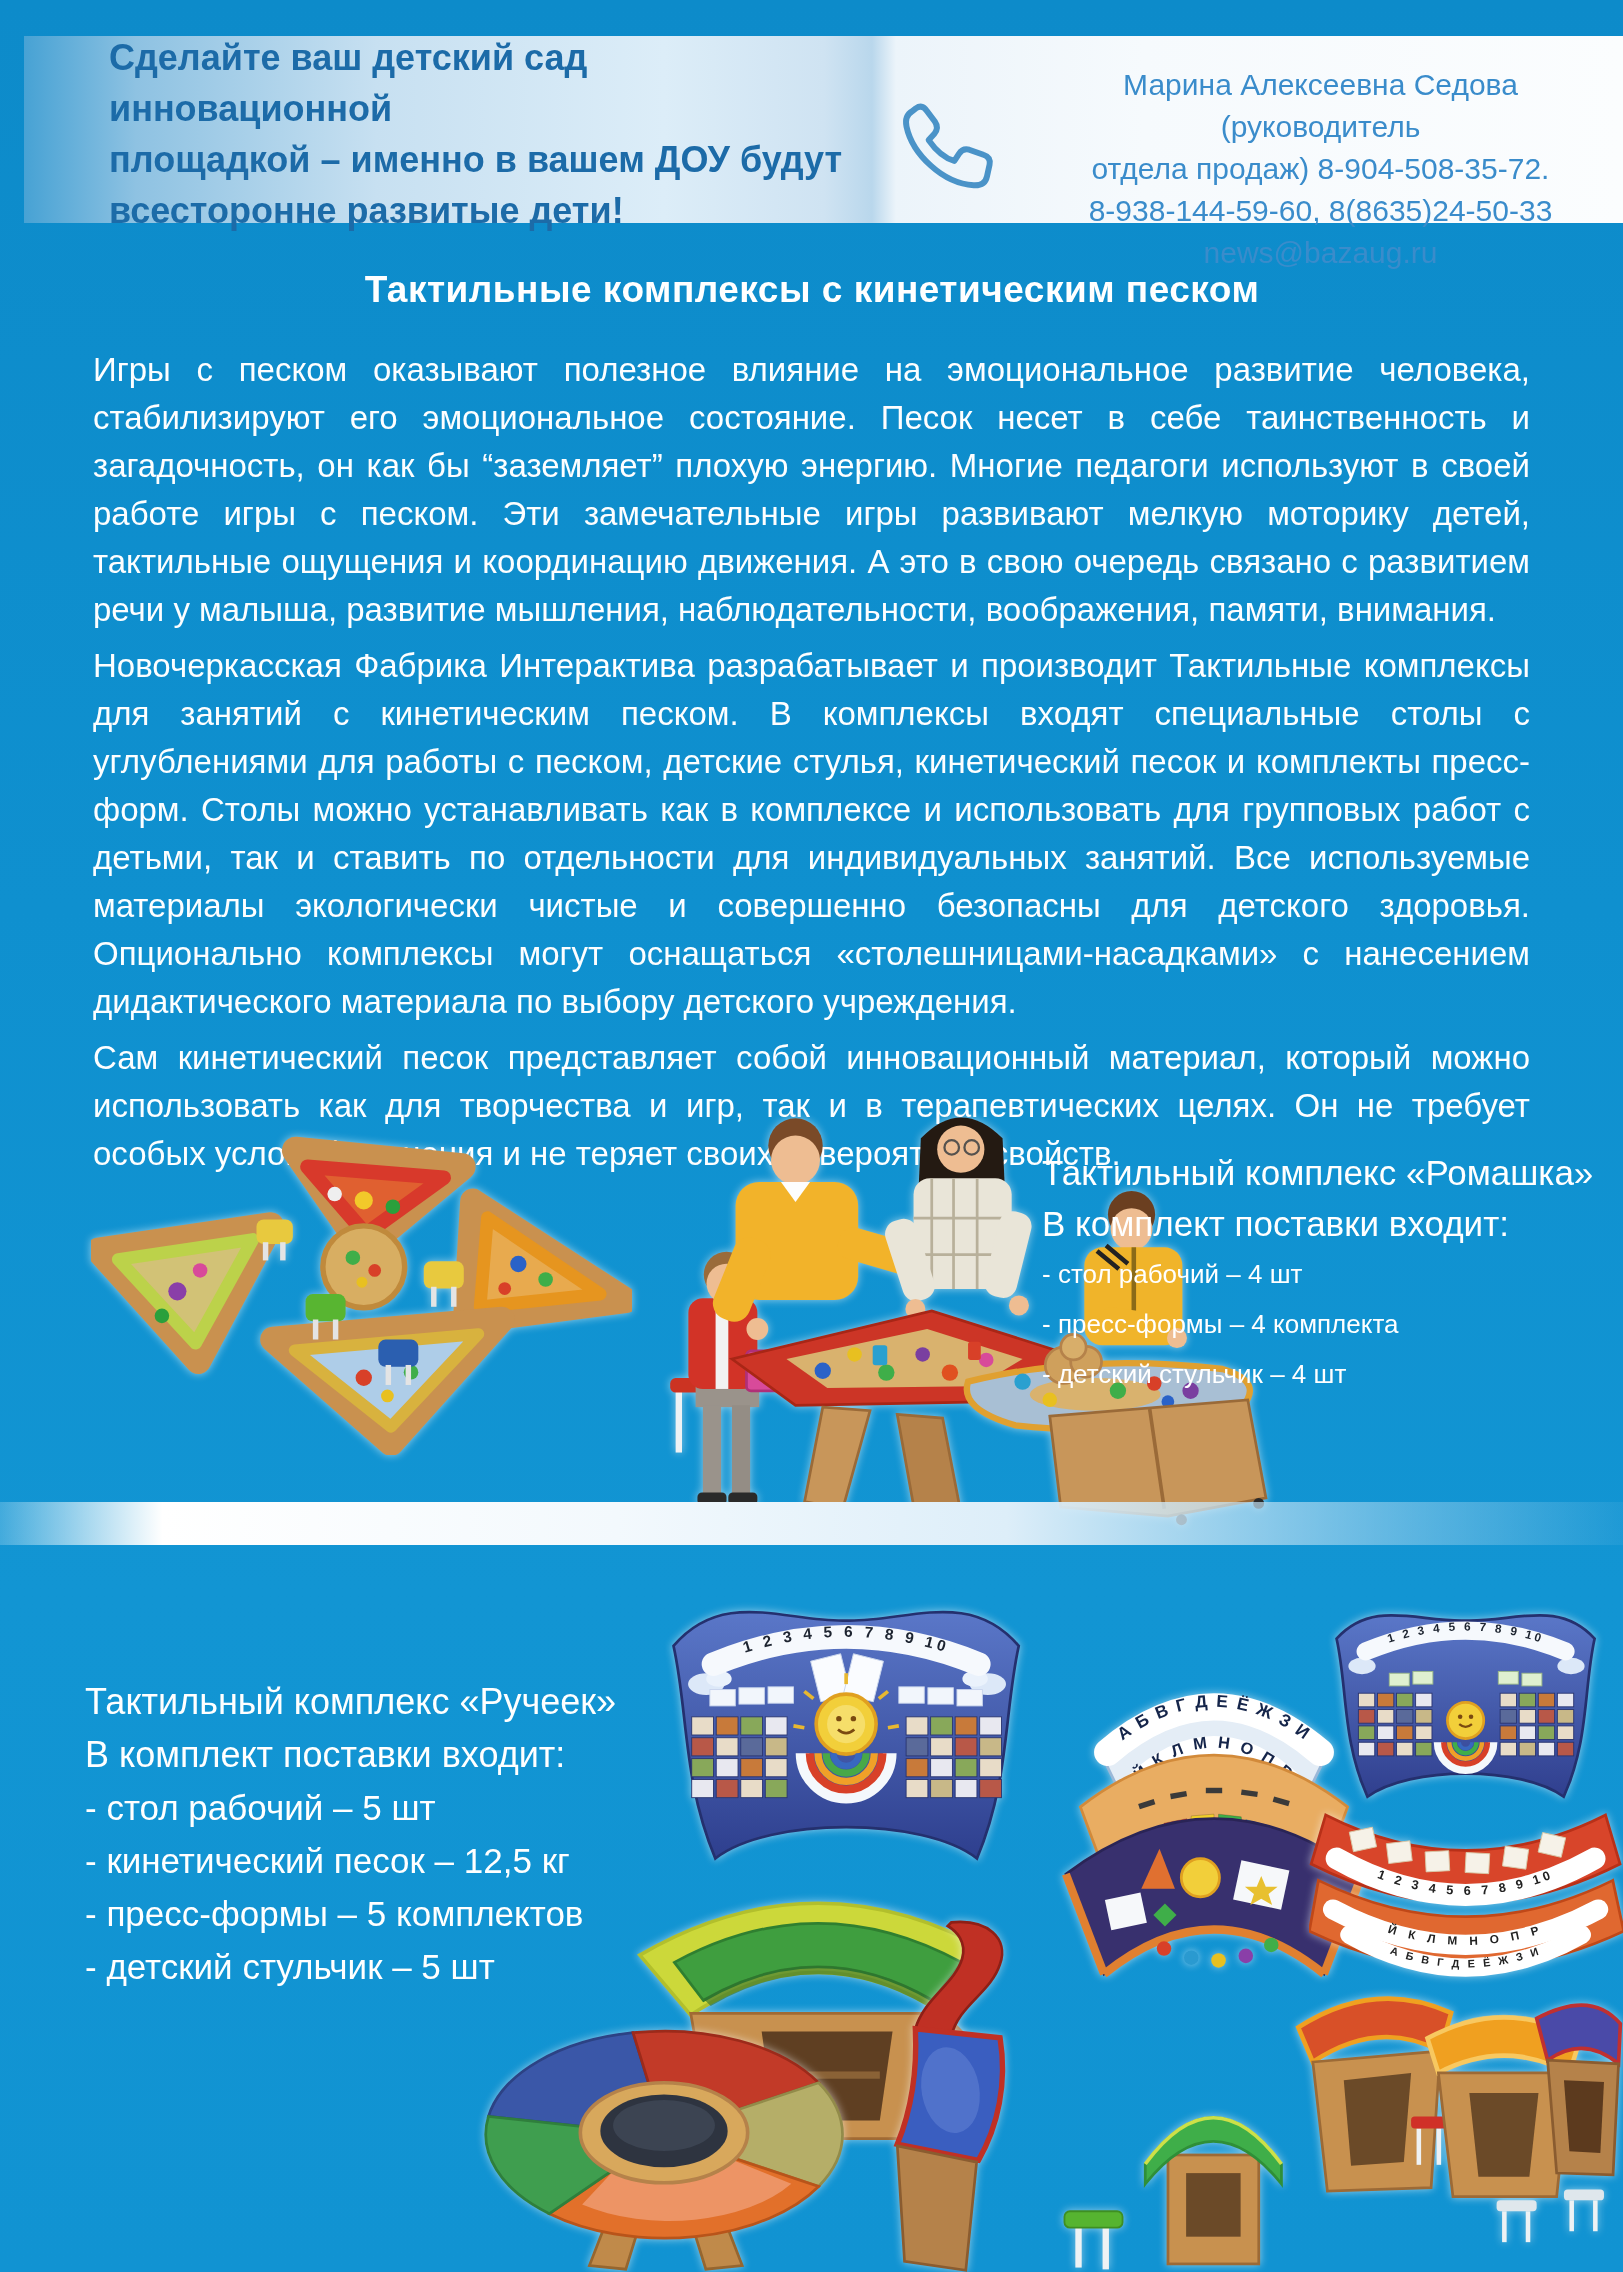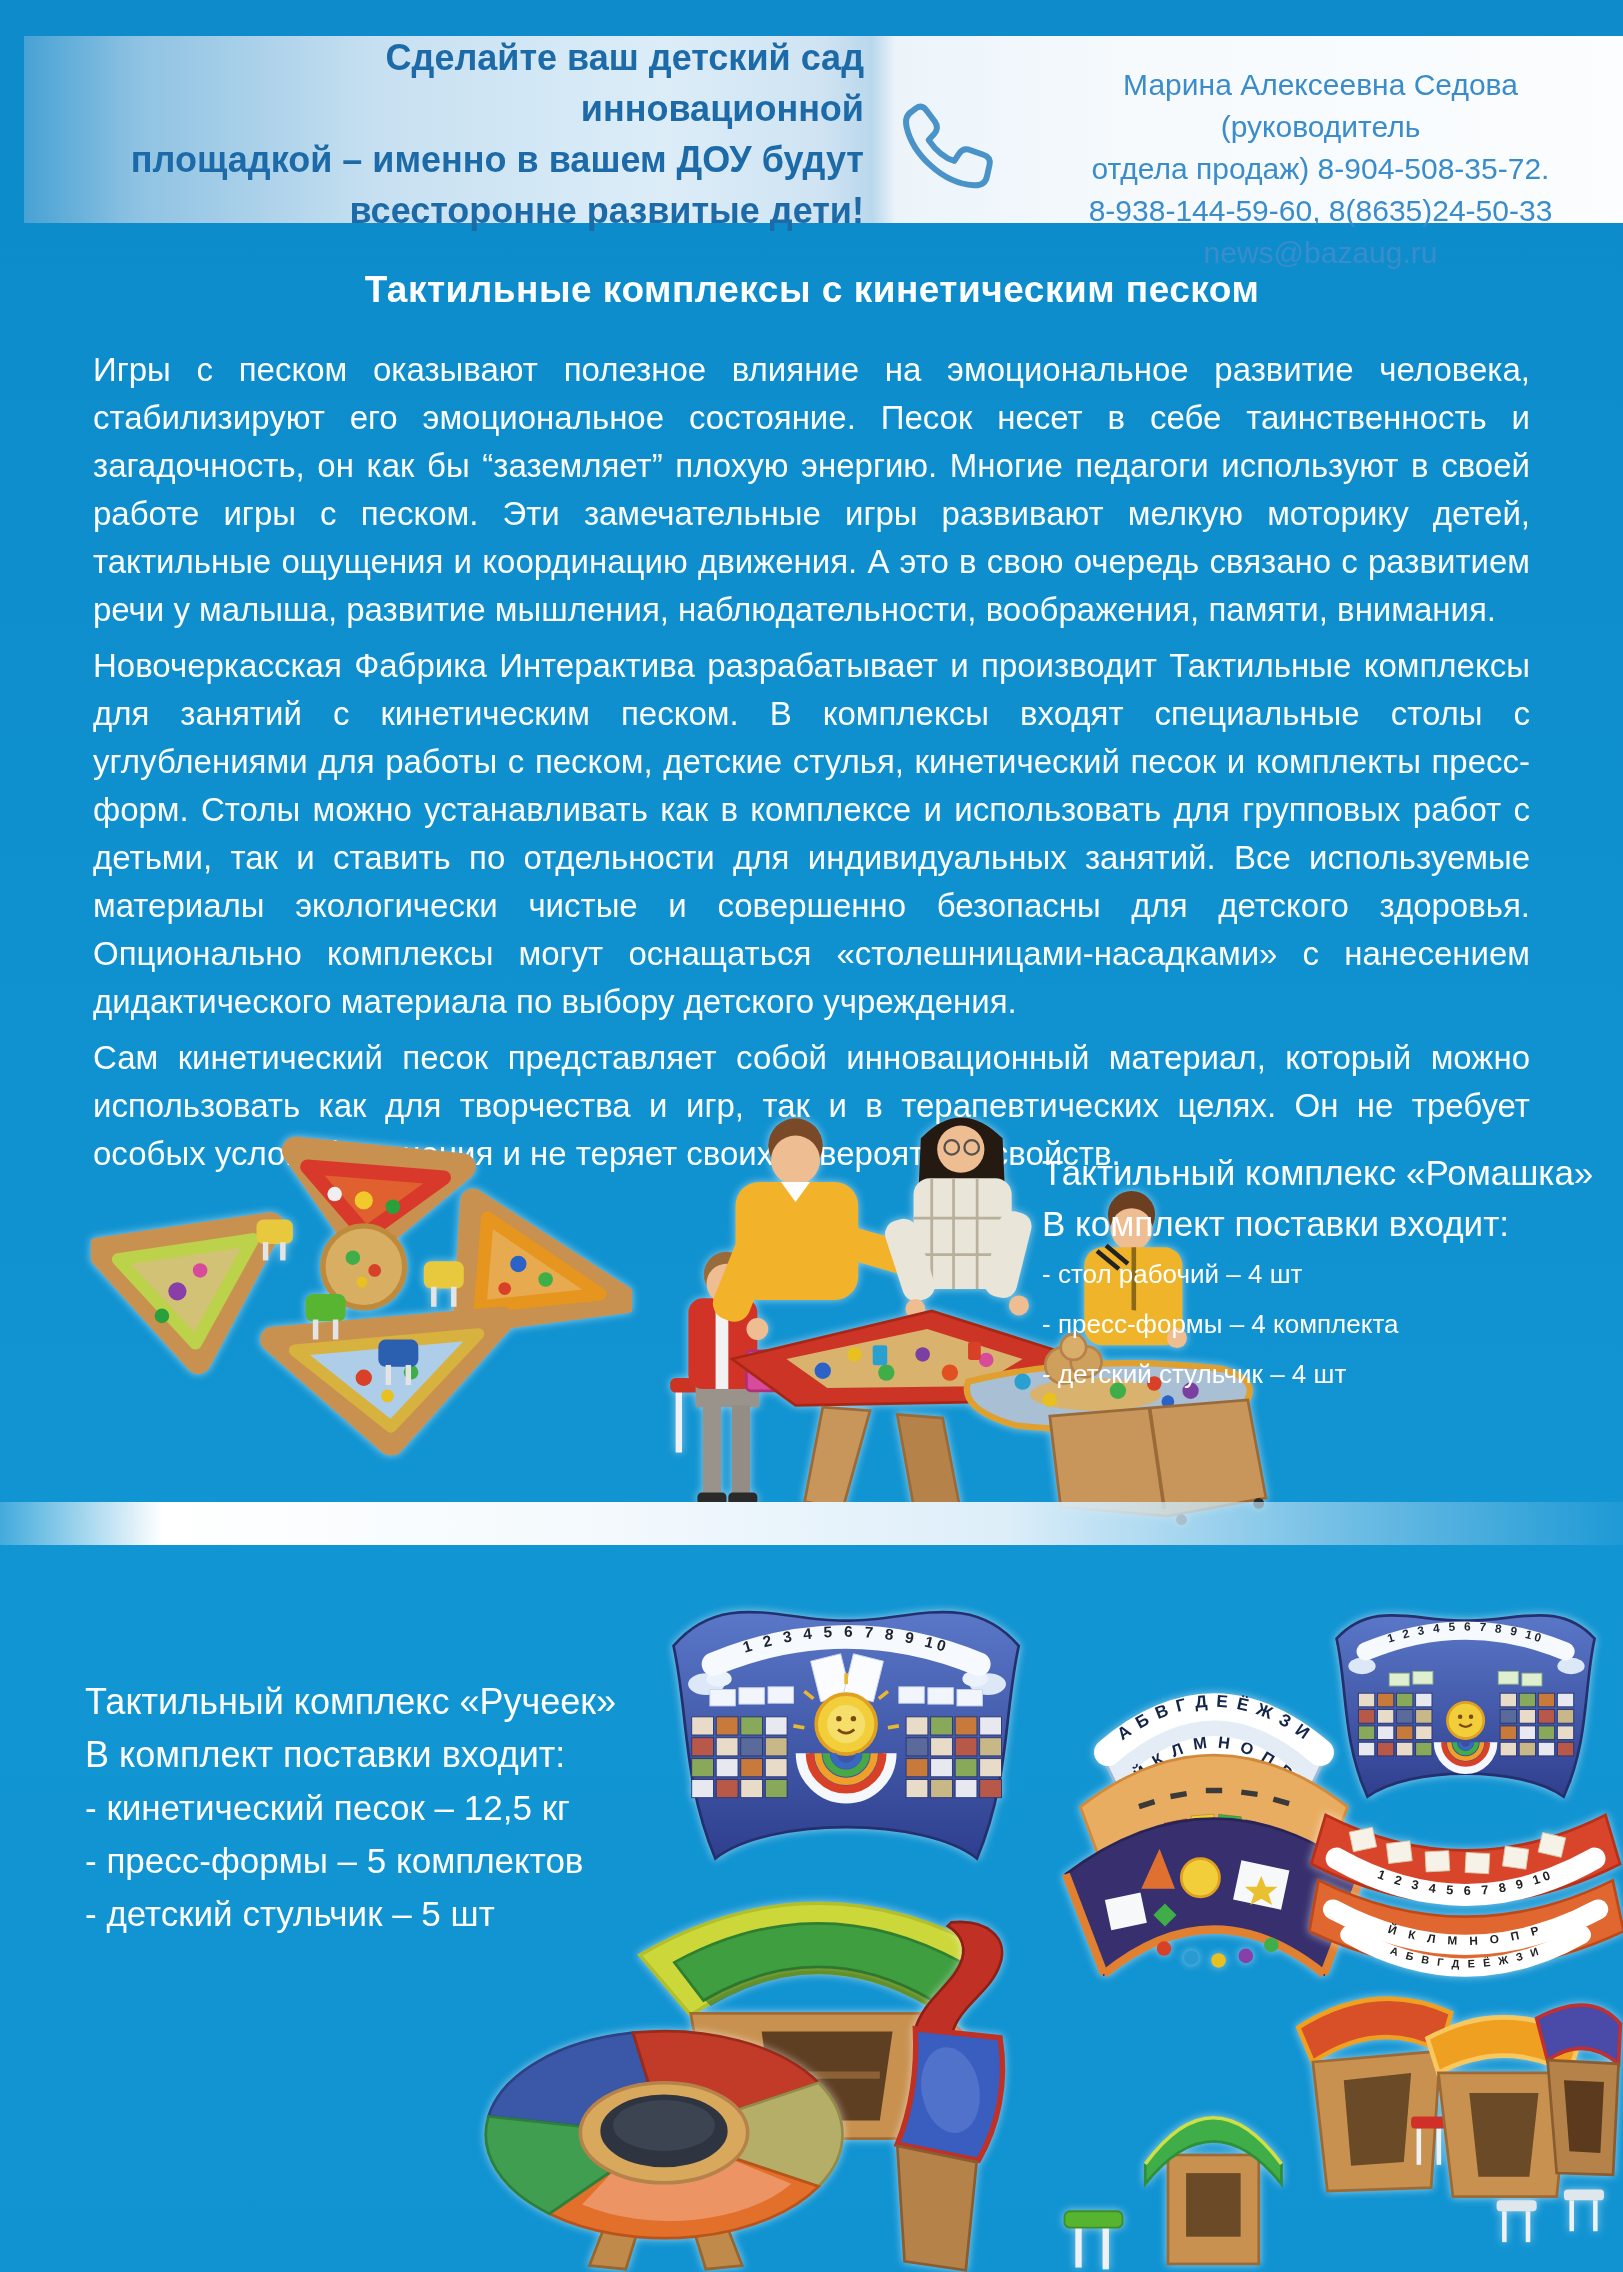--- a/index.html
+++ b/index.html
@@ -4,21 +4,21 @@
 <style>
   html,body{margin:0;padding:0;background:#0b79b4;}
   #stage{position:relative;width:1624px;height:2273px;overflow:hidden;
          background:linear-gradient(180deg,#0d8bca 0%,#0f90cf 40%,#1295d3 70%,#1193d2 100%);
          font-family:"Liberation Sans",sans-serif;}
   .abs{position:absolute;}
   
   .band{left:23.6px;top:36px;width:1600px;height:187px;
         background:linear-gradient(90deg,#47a2d4 0%,#8ec2e2 7%,#c7e0f1 22%,#dcedf8 40%,#cfe3f2 50%,#b9d7ec 53%,#ecf4fa 54.5%,#f6fafd 70%,#fbfdfe 100%);}
   .tagline{left:109px;top:56px;width:755px;height:155px;display:flex;flex-direction:column;justify-content:center;
-           text-align:right;color:#1c6ba8;font-size:36px;line-height:51px;font-weight:bold;}
+           text-align:left;color:#1c6ba8;font-size:36px;line-height:51px;font-weight:bold;}
   .contact{left:1026px;top:64px;width:589px;text-align:center;color:#3a8ccb;font-size:30px;line-height:42px;}
   
   .page-title{left:0;top:269px;width:1624px;text-align:center;color:#ffffff;font-size:37px;font-weight:bold;letter-spacing:0.5px;}
   .intro{left:85px;top:338px;width:1453px;color:#fdfeff;font-size:33px;line-height:48px;text-align:justify;}
   .intro p{margin:8px;}
   
   .spec{color:#ffffff;}
   .spec .t{font-size:35px;line-height:51px;}
   .spec .l{font-size:26px;line-height:50px;}
   .spec2 .t{font-size:36px;line-height:53px;}
@@ -212,20 +212,21 @@
     <div class="l">- стол рабочий – 4 шт</div>
     <div class="l">- пресс-формы – 4 комплекта</div>
     <div class="l">- детский стульчик – 4 шт</div>
   </div>
 
   <div class="abs divider"></div>
 
   <div class="abs spec spec2" style="left:85px;top:1675px;width:636px">
     <div class="t">Тактильный комплекс «Ручеек»</div>
     <div class="t">В комплект поставки входит:</div>
+    <div class="l">- стол рабочий – 5 шт</div>
     <div class="l">- кинетический песок – 12,5 кг</div>
     <div class="l">- пресс-формы – 5 комплектов</div>
     <div class="l">- детский стульчик – 5 шт</div>
   </div>
 
   <svg class="abs photo" style="left:659px;top:1573px" width="377" height="314" viewBox="0 0 415 345">
     <defs>
       <linearGradient id="gb1" x1="0" y1="0" x2="0" y2="1">
         <stop offset="0" stop-color="#5a77c8"></stop>
           <stop offset="1" stop-color="#2e3f8e"></stop>

